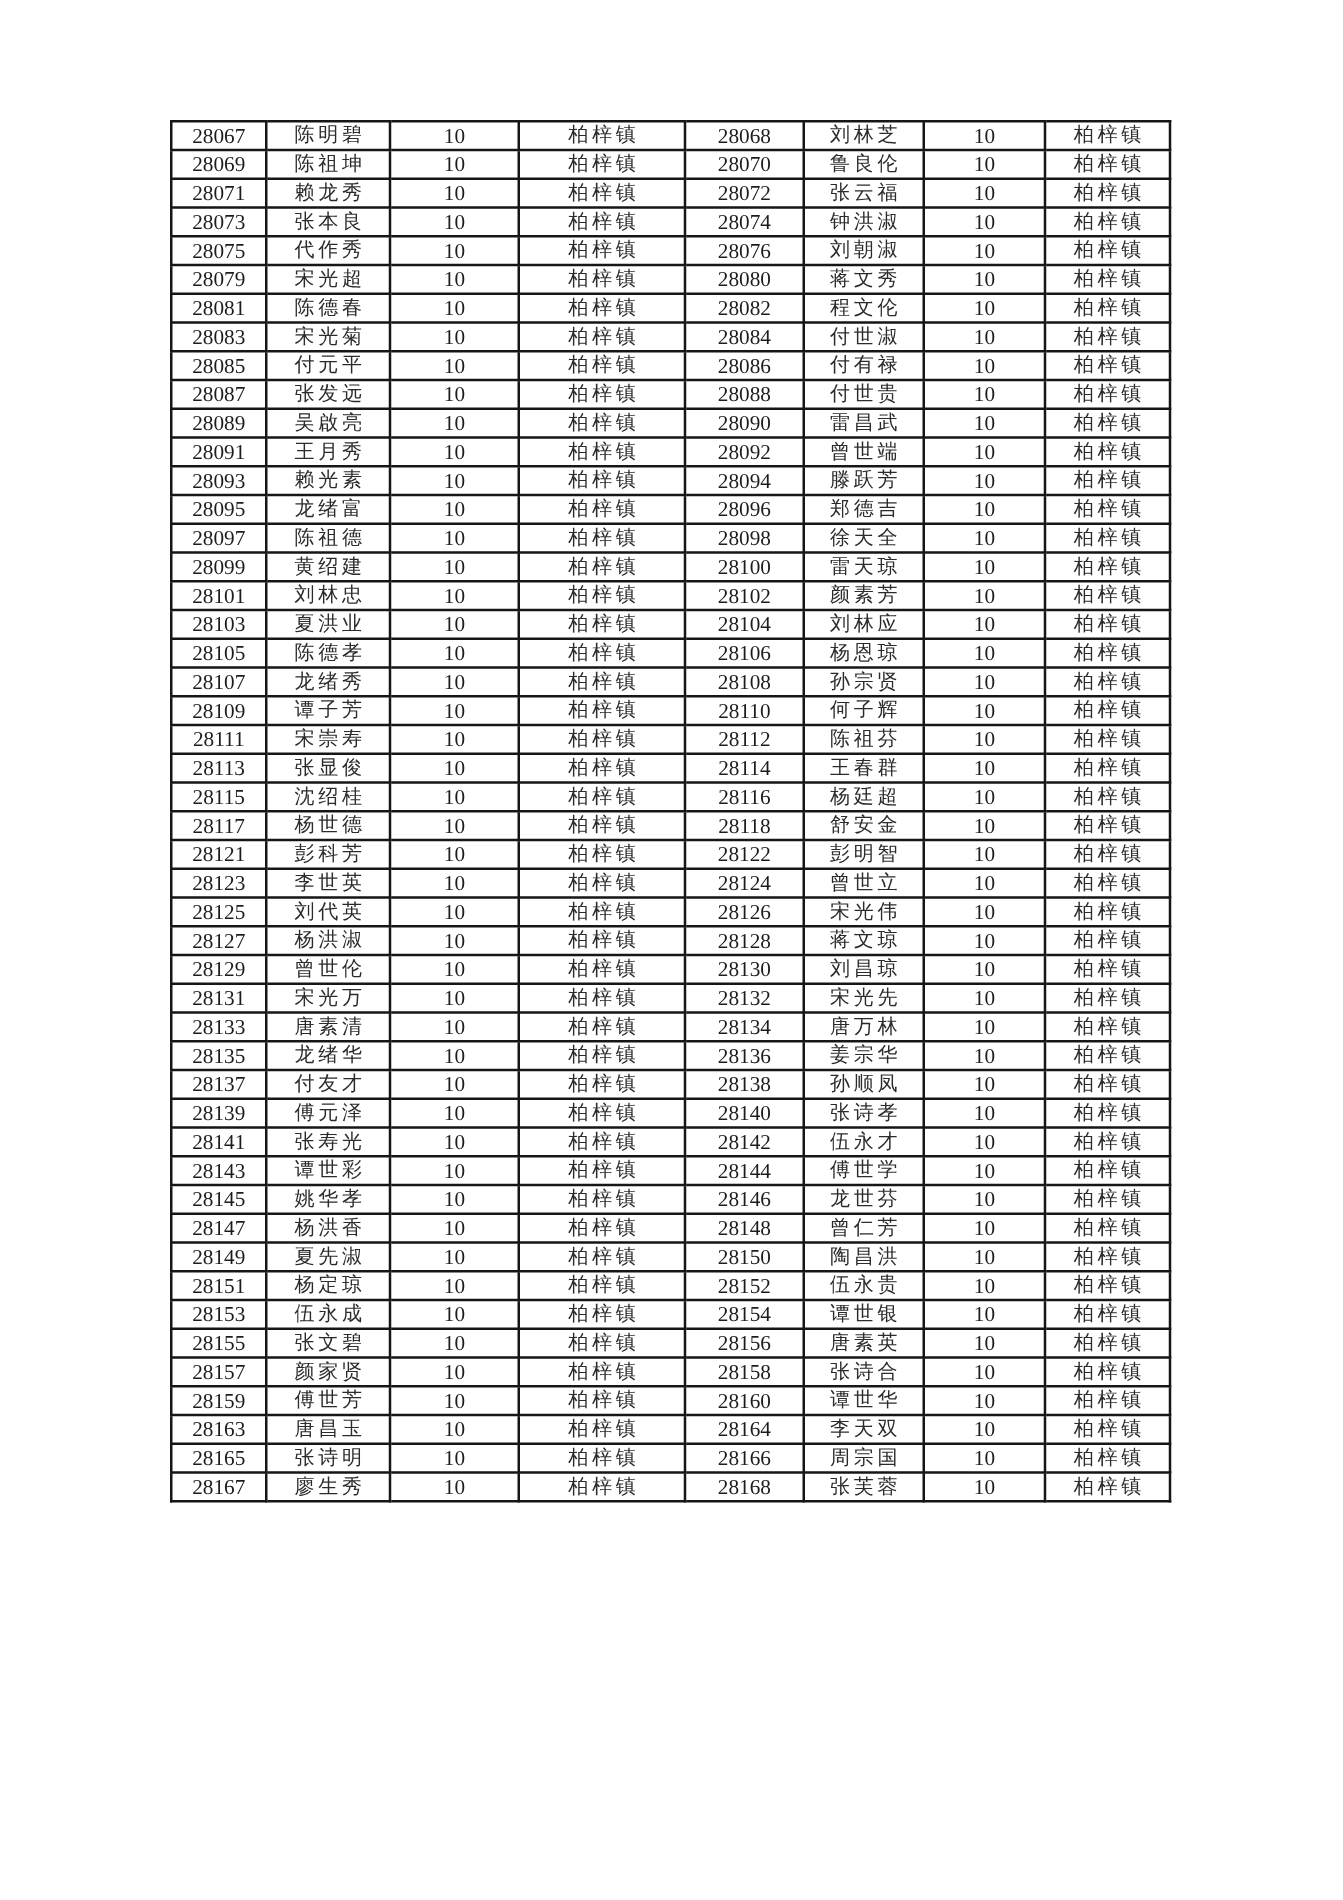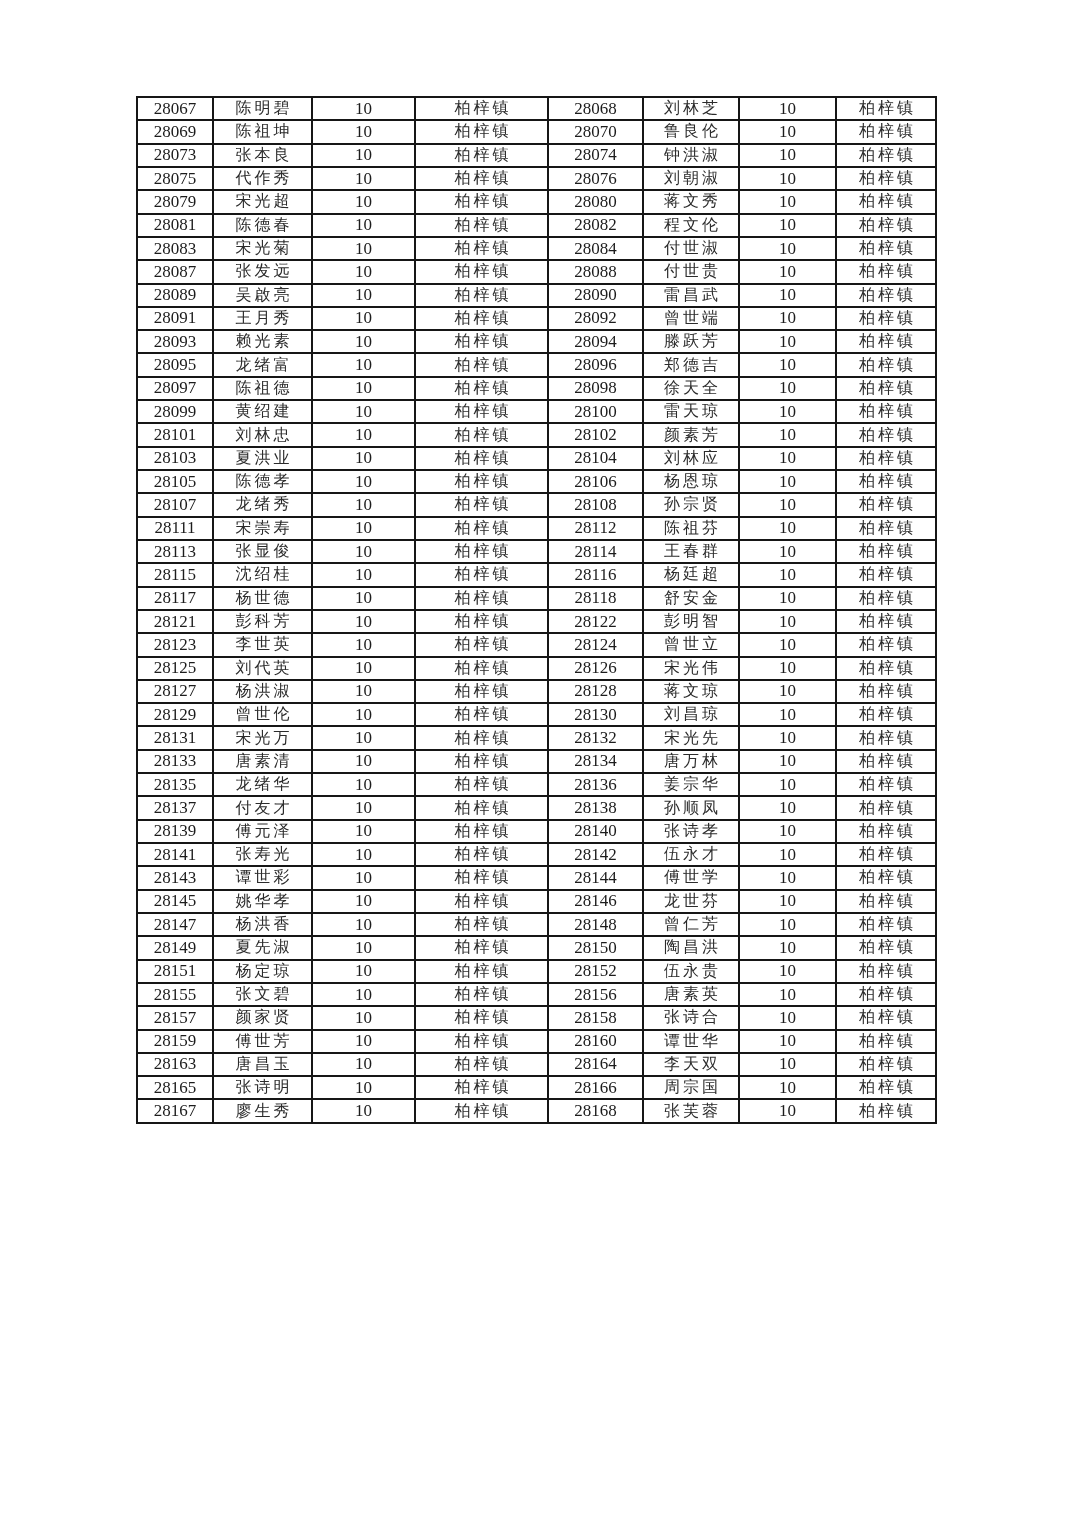--- a/index.html
+++ b/index.html
@@ -73,20 +73,30 @@
           <td class="c-serial">28069</td>
           <td class="c-name">陈祖坤</td>
           <td class="c-amount">10</td>
           <td class="c-town">柏梓镇</td>
           <td class="c-serial">28070</td>
           <td class="c-name">鲁良伦</td>
           <td class="c-amount">10</td>
           <td class="c-town">柏梓镇</td>
         </tr>
         <tr>
+          <td class="c-serial">28071</td>
+          <td class="c-name">赖龙秀</td>
+          <td class="c-amount">10</td>
+          <td class="c-town">柏梓镇</td>
+          <td class="c-serial">28072</td>
+          <td class="c-name">张云福</td>
+          <td class="c-amount">10</td>
+          <td class="c-town">柏梓镇</td>
+        </tr>
+        <tr>
           <td class="c-serial">28073</td>
           <td class="c-name">张本良</td>
           <td class="c-amount">10</td>
           <td class="c-town">柏梓镇</td>
           <td class="c-serial">28074</td>
           <td class="c-name">钟洪淑</td>
           <td class="c-amount">10</td>
           <td class="c-town">柏梓镇</td>
         </tr>
         <tr>
@@ -123,20 +133,30 @@
           <td class="c-serial">28083</td>
           <td class="c-name">宋光菊</td>
           <td class="c-amount">10</td>
           <td class="c-town">柏梓镇</td>
           <td class="c-serial">28084</td>
           <td class="c-name">付世淑</td>
           <td class="c-amount">10</td>
           <td class="c-town">柏梓镇</td>
         </tr>
         <tr>
+          <td class="c-serial">28085</td>
+          <td class="c-name">付元平</td>
+          <td class="c-amount">10</td>
+          <td class="c-town">柏梓镇</td>
+          <td class="c-serial">28086</td>
+          <td class="c-name">付有禄</td>
+          <td class="c-amount">10</td>
+          <td class="c-town">柏梓镇</td>
+        </tr>
+        <tr>
           <td class="c-serial">28087</td>
           <td class="c-name">张发远</td>
           <td class="c-amount">10</td>
           <td class="c-town">柏梓镇</td>
           <td class="c-serial">28088</td>
           <td class="c-name">付世贵</td>
           <td class="c-amount">10</td>
           <td class="c-town">柏梓镇</td>
         </tr>
         <tr>
@@ -233,20 +253,30 @@
           <td class="c-serial">28107</td>
           <td class="c-name">龙绪秀</td>
           <td class="c-amount">10</td>
           <td class="c-town">柏梓镇</td>
           <td class="c-serial">28108</td>
           <td class="c-name">孙宗贤</td>
           <td class="c-amount">10</td>
           <td class="c-town">柏梓镇</td>
         </tr>
         <tr>
+          <td class="c-serial">28109</td>
+          <td class="c-name">谭子芳</td>
+          <td class="c-amount">10</td>
+          <td class="c-town">柏梓镇</td>
+          <td class="c-serial">28110</td>
+          <td class="c-name">何子辉</td>
+          <td class="c-amount">10</td>
+          <td class="c-town">柏梓镇</td>
+        </tr>
+        <tr>
           <td class="c-serial">28111</td>
           <td class="c-name">宋崇寿</td>
           <td class="c-amount">10</td>
           <td class="c-town">柏梓镇</td>
           <td class="c-serial">28112</td>
           <td class="c-name">陈祖芬</td>
           <td class="c-amount">10</td>
           <td class="c-town">柏梓镇</td>
         </tr>
         <tr>
@@ -429,20 +459,30 @@
           <td class="c-amount">10</td>
           <td class="c-town">柏梓镇</td>
         </tr>
         <tr>
           <td class="c-serial">28151</td>
           <td class="c-name">杨定琼</td>
           <td class="c-amount">10</td>
           <td class="c-town">柏梓镇</td>
           <td class="c-serial">28152</td>
           <td class="c-name">伍永贵</td>
+          <td class="c-amount">10</td>
+          <td class="c-town">柏梓镇</td>
+        </tr>
+        <tr>
+          <td class="c-serial">28153</td>
+          <td class="c-name">伍永成</td>
+          <td class="c-amount">10</td>
+          <td class="c-town">柏梓镇</td>
+          <td class="c-serial">28154</td>
+          <td class="c-name">谭世银</td>
           <td class="c-amount">10</td>
           <td class="c-town">柏梓镇</td>
         </tr>
         <tr>
           <td class="c-serial">28155</td>
           <td class="c-name">张文碧</td>
           <td class="c-amount">10</td>
           <td class="c-town">柏梓镇</td>
           <td class="c-serial">28156</td>
           <td class="c-name">唐素英</td>

